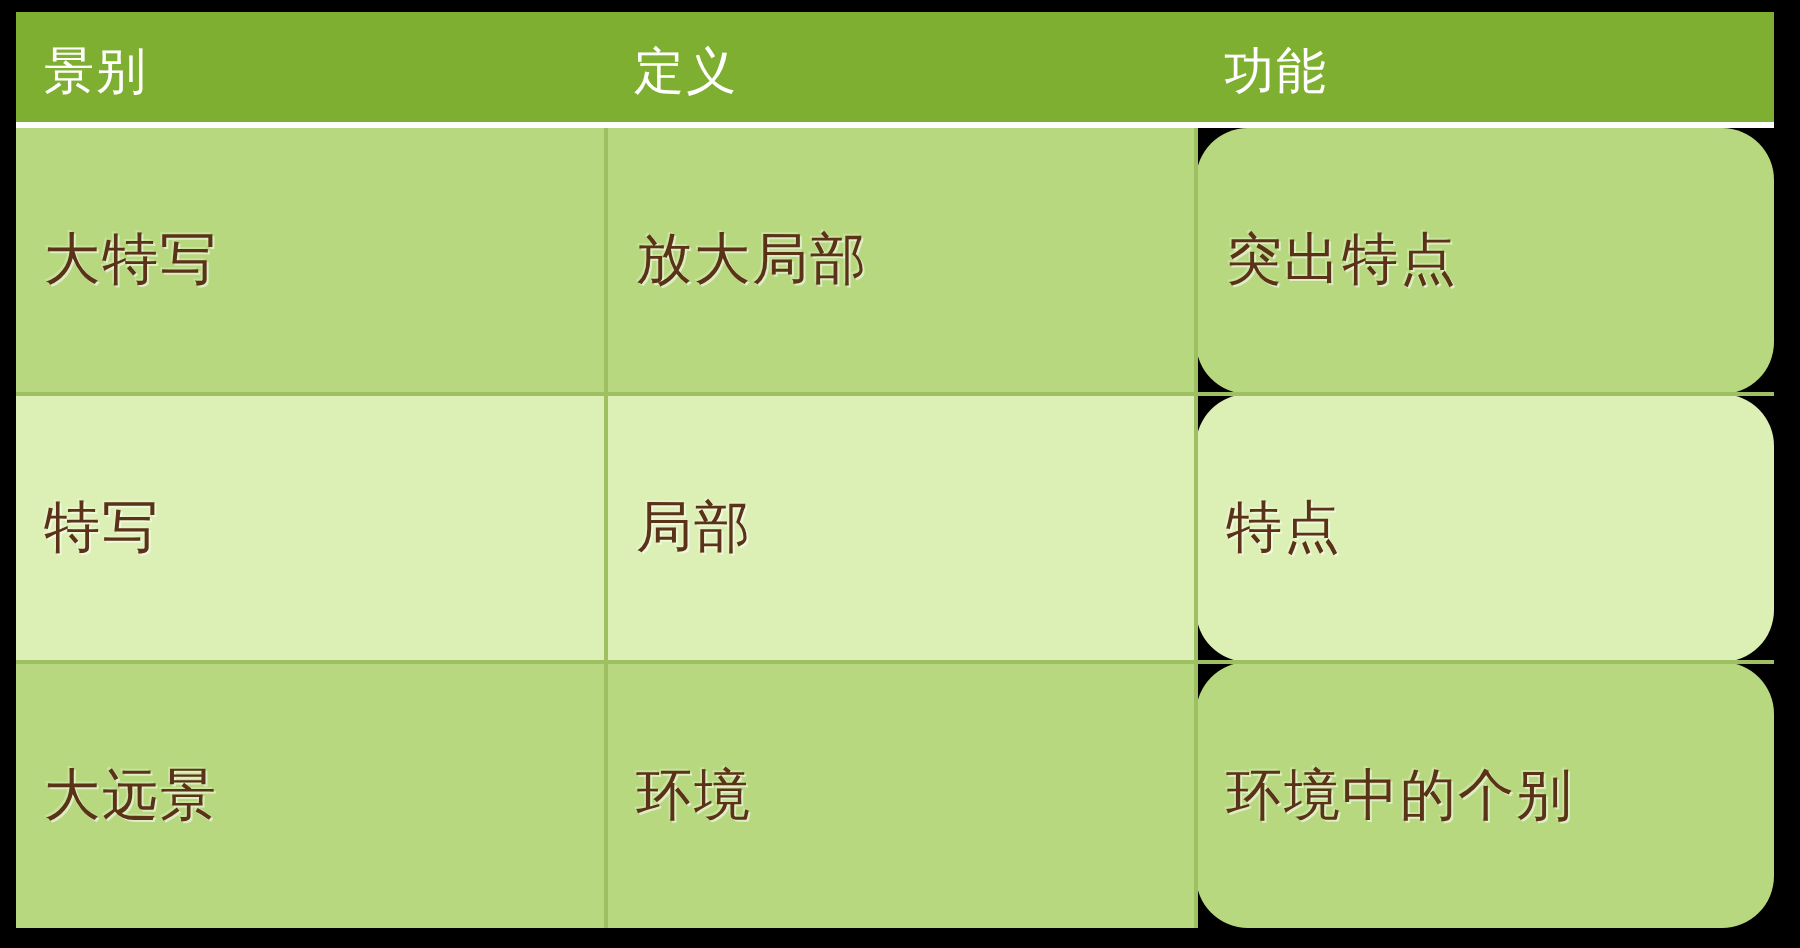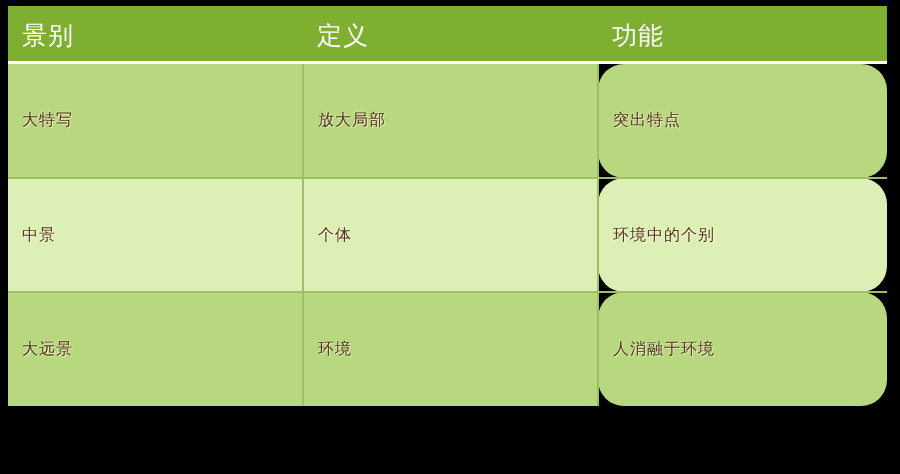--- a/index.html
+++ b/index.html
@@ -27,21 +27,21 @@
     position: absolute;
     left: 8px;
     top: 6px;
     width: 879px;
     height: 458px;
     overflow: hidden;
   }
 
   table.shot-table {
     width: 879px;
-    height: 400px;
+    height: 458px;
     border-collapse: collapse;
     table-layout: fixed;
   }
 
   
   thead tr.header-row {
     height: 58px;
   }
   thead th {
     background: #7FAF31;
@@ -61,21 +61,21 @@
     height: 56px;
   }
   tbody tr.row-odd td {
     background: #B7D87E;
   }
   tbody tr.row-even td {
     background: #DCEFB5;
   }
   tbody td {
     color: #5A3316;
-    font-size: 16px;
+    font-size: 28px;
     text-align: left;
     padding: 0 0 0 14px;
     vertical-align: middle;
     letter-spacing: 1px;
     border-right: 2px solid #9FBF63;
     border-bottom: 2px solid #9FBF63;
     text-shadow:
        1px  1px 0 rgba(255,255,255,0.55),
       -1px -1px 0 rgba(255,255,255,0.25);
   }
@@ -110,25 +110,25 @@
           <th>功能</th>
         </tr>
       </thead>
       <tbody>
         <tr class="row-odd">
           <td>大特写</td>
           <td>放大局部</td>
           <td class="col-last">突出特点</td>
         </tr>
         <tr class="row-even">
-          <td>中景</td>
-          <td>个体</td>
-          <td class="col-last">环境中的个别</td>
+          <td>特写</td>
+          <td>局部</td>
+          <td class="col-last">特点</td>
         </tr>
         <tr class="row-odd">
           <td>大远景</td>
           <td>环境</td>
-          <td class="col-last">人消融于环境</td>
+          <td class="col-last">环境中的个别</td>
         </tr>
       </tbody>
     </table>
   </div>
 </div>
 
 </body></html>

